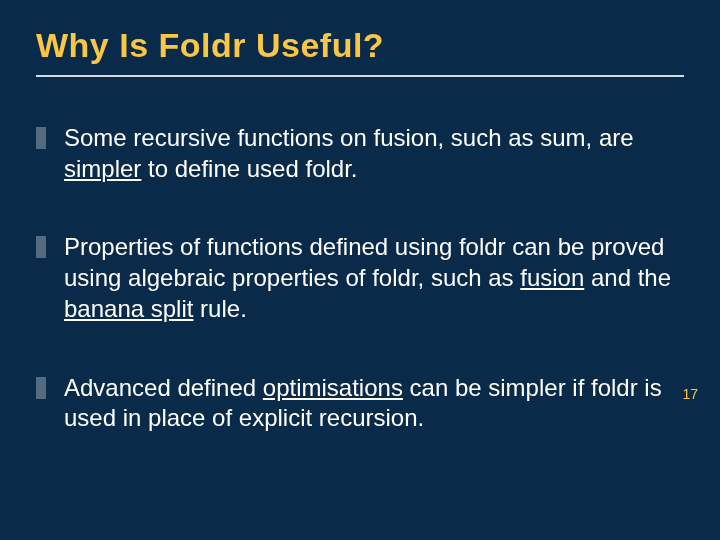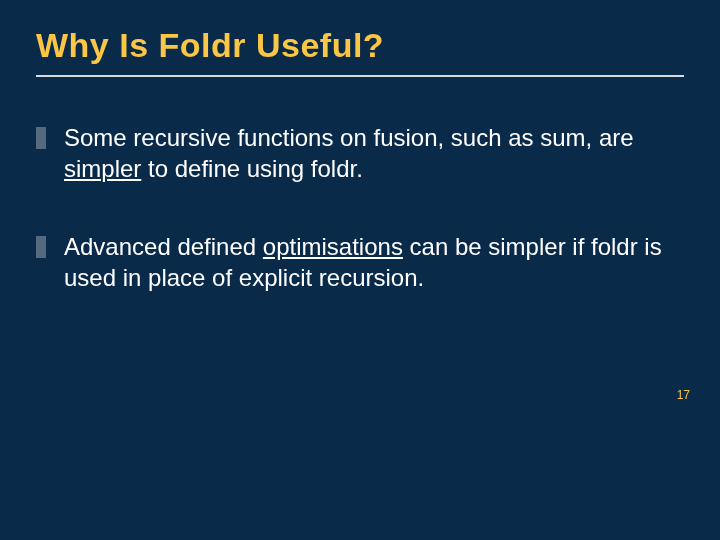--- a/index.html
+++ b/index.html
@@ -49,43 +49,49 @@
     flex: 0 0 auto;
   }
   .bullet-text {
     font-size: 24px;
     line-height: 1.28;
     color: #ffffff;
   }
   .u { text-decoration: underline; }
   .pagenum {
     position: absolute;
-    right: 30px;
+    right: 22px;
     bottom: 14px;
     color: #f9c646;
-    font-size: 12px;
+    font-size: 14px;
     font-family: Arial, sans-serif;
   }
 </style>
 </head>
 <body>
 
 <div class="slide">
   <h1 class="title">Why Is Foldr Useful?</h1>
   <hr class="rule">
 
   <ul class="bullets">
 
     <li>
       <span class="bullet-icon"></span>
       <span class="bullet-text">
-        <span>Some recursive functions on fusion, such as sum, are </span><span class="u">simpler</span><span> to define using foldr.</span>
+        <span>Some recursive functions on fusion, such as sum, are </span><span class="u">simpler</span><span> to define used foldr.</span>
       </span>
     </li>
 
+    <li>
+      <span class="bullet-icon"></span>
+      <span class="bullet-text">
+        <span>Properties of functions defined using foldr can be proved using algebraic properties of foldr, such as </span><span class="u">fusion</span><span> and the </span><span class="u">banana split</span><span> rule.</span>
+      </span>
+    </li>
 
     <li>
       <span class="bullet-icon"></span>
       <span class="bullet-text">
         <span>Advanced defined </span><span class="u">optimisations</span><span> can be simpler if foldr is used in place of explicit recursion.</span>
       </span>
     </li>
 
   </ul>
 

